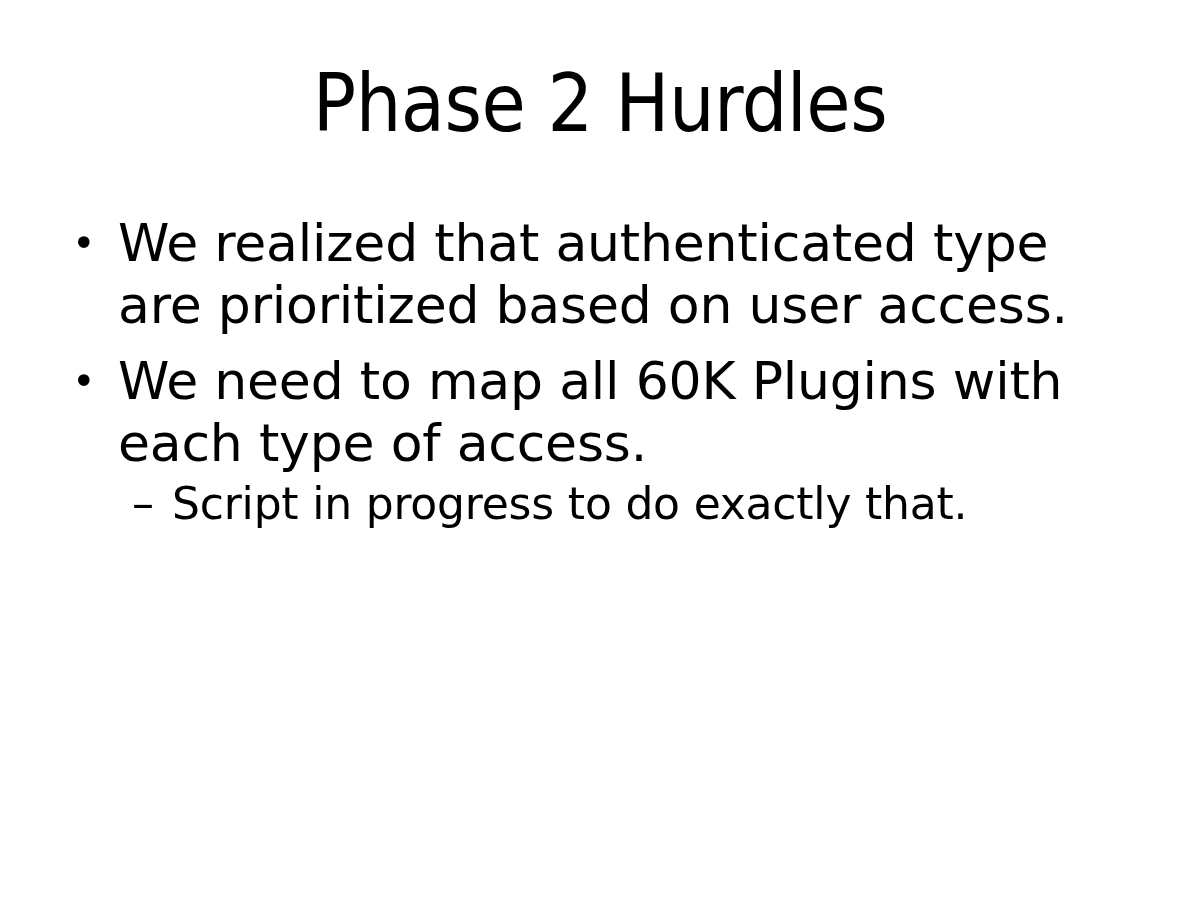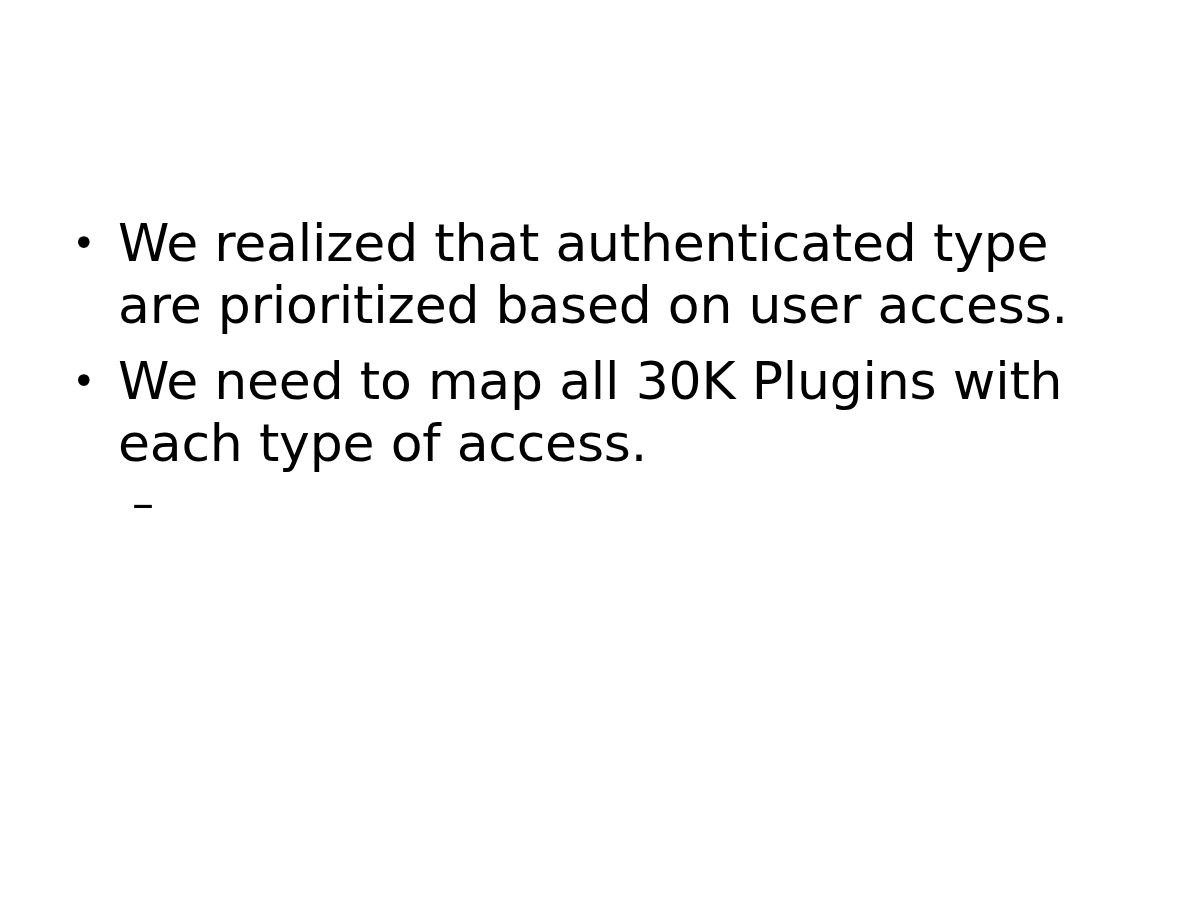--- a/index.html
+++ b/index.html
@@ -106,36 +106,38 @@
 
   .txt {
     display: inline;
   }
 </style>
 </head>
 <body>
 
 <div id="slide">
 
+  <div id="slide-title">Phase 2 Hurdles</div>
 
   <div id="slide-body">
     <ul class="level1">
 
       <li class="bullet-l1">
         <span class="marker-l1">•</span>
         <span class="txt">We realized that authenticated type are prioritized based on user access.</span>
       </li>
 
       <li class="bullet-l1">
         <span class="marker-l1">•</span>
-        <span class="txt">We need to map all 30K Plugins with each type of access.</span>
+        <span class="txt">We need to map all 60K Plugins with each type of access.</span>
 
         <ul class="level2">
           <li class="bullet-l2">
             <span class="marker-l2">–</span>
+            <span class="txt">Script in progress to do exactly that.</span>
           </li>
         </ul>
       </li>
 
     </ul>
   </div>
 
 </div>
 
 </body></html>

